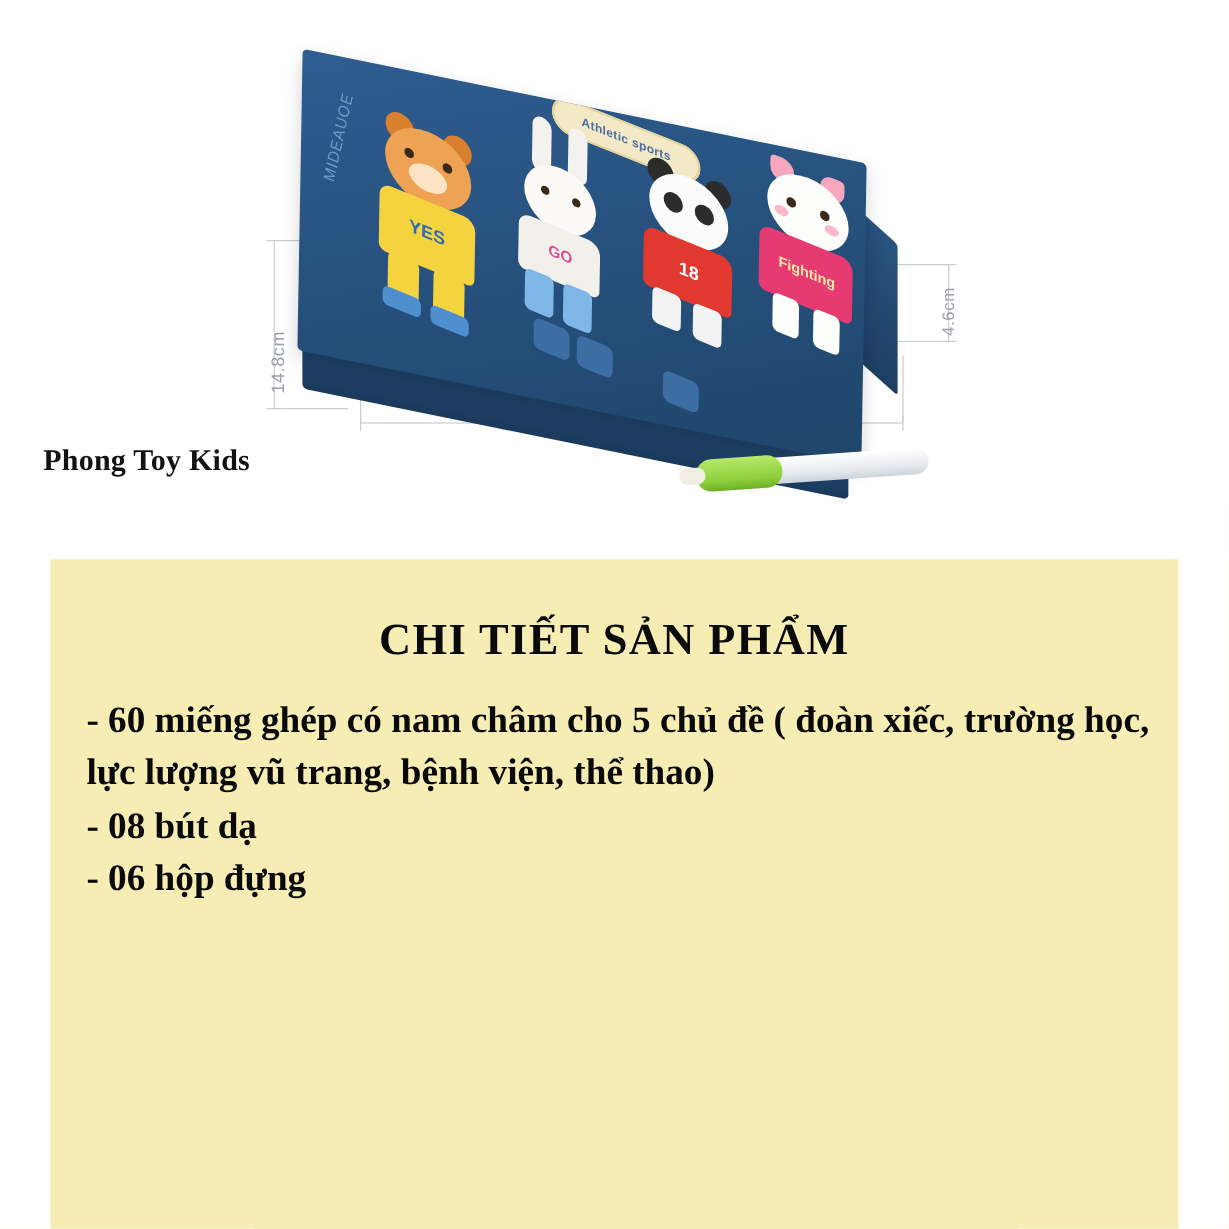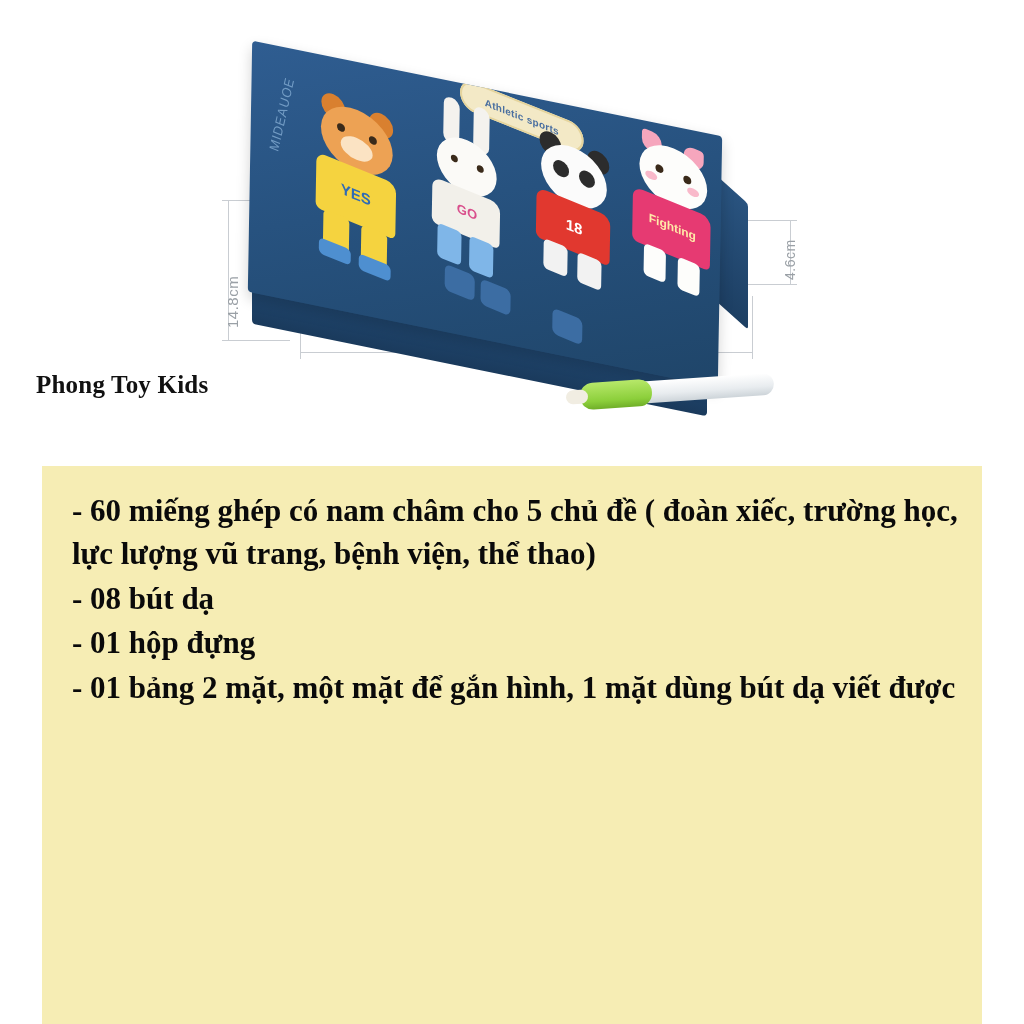--- a/index.html
+++ b/index.html
@@ -365,19 +365,19 @@
     <div class="pen-tip"></div>
   </div>
 
   <div class="watermark">
     <div class="wm-name">Phong Toy Kids</div>
   </div>
 
 </div>
 
 <div class="detail-panel">
+  <div class="detail-title">CHI TIẾT SẢN PHẨM</div>
   <div class="detail-list">
     <div class="detail-item">- 60 miếng ghép có nam châm cho 5 chủ đề ( đoàn xiếc, trường học, lực lượng vũ trang, bệnh viện, thể thao)</div>
     <div class="detail-item">- 08 bút dạ</div>
-    <div class="detail-item">- 01 hộp đựng</div>
-    <div class="detail-item">- 01 bảng 2 mặt, một mặt để gắn hình, 1 mặt dùng bút dạ viết được</div>
+    <div class="detail-item">- 06 hộp đựng</div>
   </div>
 </div>
 
 </body></html>

